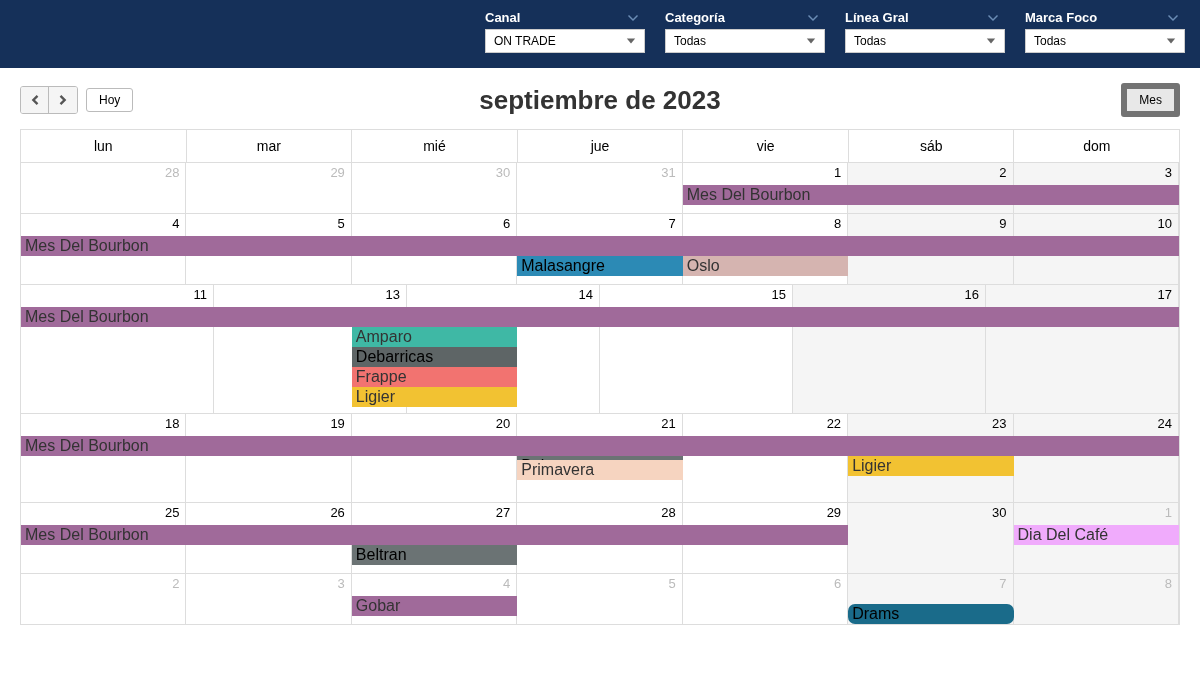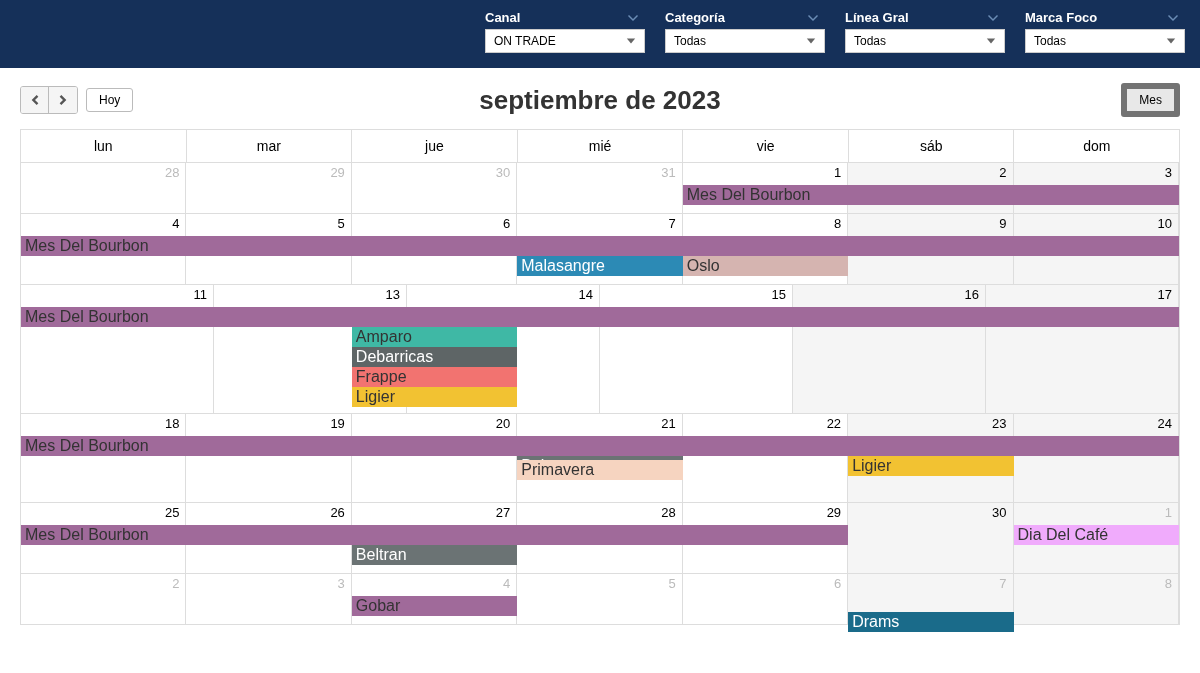--- a/index.html
+++ b/index.html
@@ -118,21 +118,21 @@
       height: 20px;
       font-size: 16px;
       padding: 1px 4px;
       color: #333;
       white-space: nowrap;
       overflow: hidden;
       text-overflow: ellipsis;
       pointer-events: auto;
     }
     .event-bar.dark-text { color: #333; }
-    .event-bar.light-text { color: #ffffff; }
+    .event-bar.light-text { color: #000000; }
   </style>
 </head>
 <body>
 
 <div class="top-bar">
 <div class="filter-group">
     <div class="filter-label">
       <span>Canal</span>
       <svg viewBox="0 0 12 12">
           <path d="M1 4 L6 9 L11 4 L10 3 L6 7 L2 3 Z"></path>
@@ -207,22 +207,22 @@
       <button class="today-btn">Hoy</button>
     </div>
     <h1 class="month-title">septiembre de 2023</h1>
     <button class="view-btn">Mes</button>
   </div>
 
   <div class="calendar-grid">
     <div class="weekday-row">
         <div class="weekday-cell">lun</div>
         <div class="weekday-cell">mar</div>
+        <div class="weekday-cell">mié</div>
         <div class="weekday-cell">jue</div>
-        <div class="weekday-cell">mié</div>
         <div class="weekday-cell">vie</div>
         <div class="weekday-cell">sáb</div>
         <div class="weekday-cell">dom</div>
       </div>
     <div id="weeks-container">
         <div class="week-row" style="min-height: 50px;">
           <div class="day-cell other-month" style="min-height: 50px;">28</div>
           <div class="day-cell other-month" style="min-height: 50px;">29</div>
           <div class="day-cell other-month" style="min-height: 50px;">30</div>
           <div class="day-cell other-month" style="min-height: 50px;">31</div>
@@ -294,18 +294,18 @@
         <div class="week-row" style="min-height: 50px;">
           <div class="day-cell other-month" style="min-height: 50px;">2</div>
           <div class="day-cell other-month" style="min-height: 50px;">3</div>
           <div class="day-cell other-month" style="min-height: 50px;">4</div>
           <div class="day-cell other-month" style="min-height: 50px;">5</div>
           <div class="day-cell other-month" style="min-height: 50px;">6</div>
           <div class="day-cell other-month weekend" style="min-height: 50px;">7</div>
           <div class="day-cell other-month weekend" style="min-height: 50px;">8</div>
           <div class="events-layer">
             <div class="event-bar dark-text" style="background: rgb(160, 106, 154); left: 28.5714%; width: 14.2857%; top: 0px;">Gobar</div>
-            <div class="event-bar light-text" style="background: rgb(26, 107, 138); left: 71.4286%; width: 14.2857%; top: 16px;">Drams</div>
+            <div class="event-bar light-text" style="background: rgb(26, 107, 138); left: 71.4286%; width: 14.2857%; top: 8px; border-radius: 7px;">Drams</div>
           </div>
         </div>
       </div>
   </div>
 </div>
 
 </body></html>

